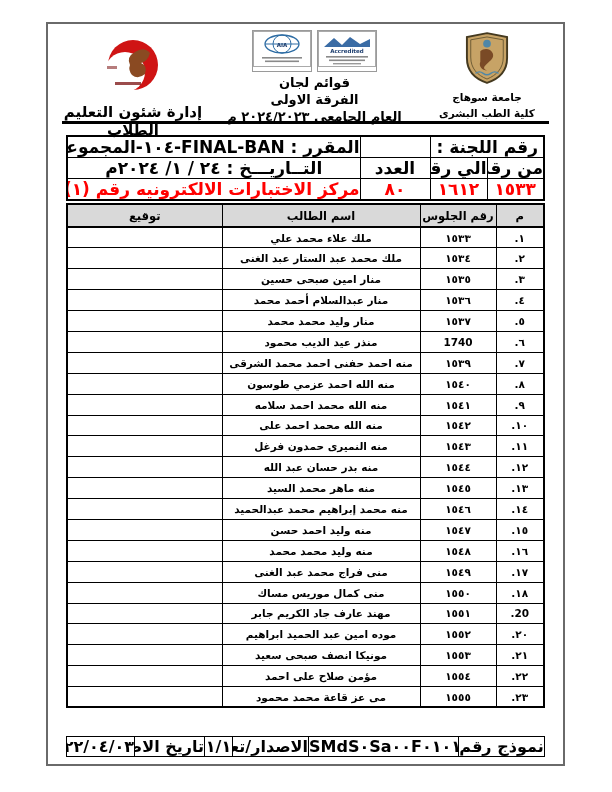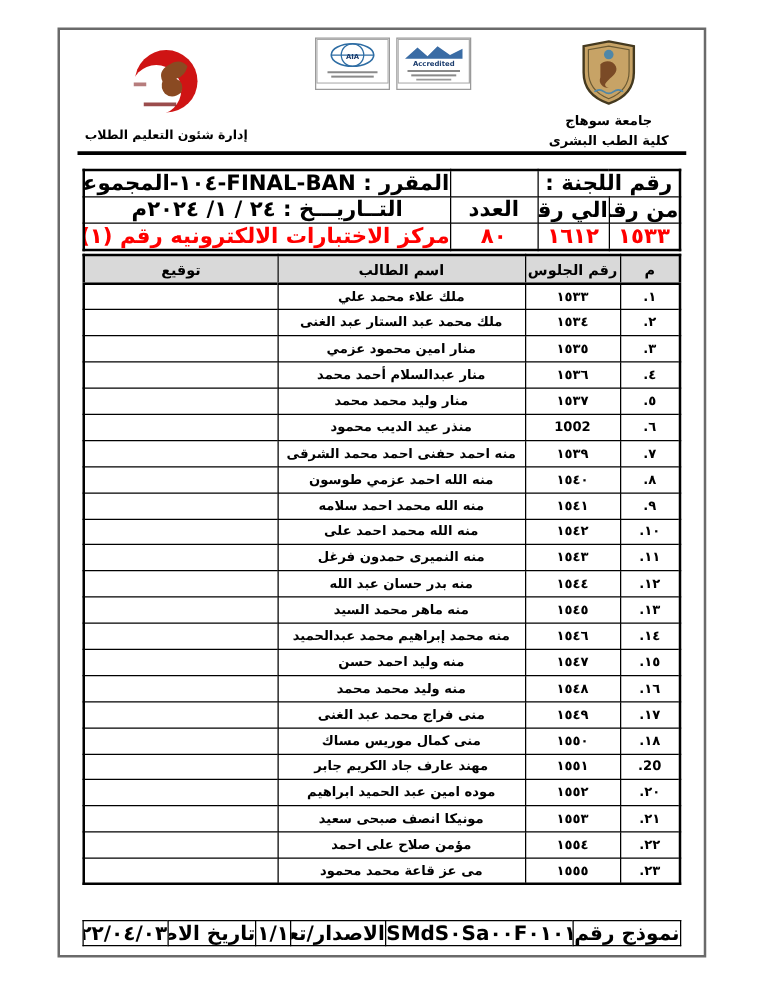--- a/index.html
+++ b/index.html
@@ -7,21 +7,21 @@
   body { font-family:"DejaVu Sans", sans-serif; font-weight:bold; color:#000; }
   .page { position:relative; width:612px; height:792px; background:#fff; direction:rtl; overflow:hidden; }
   .frame { position:absolute; top:22px; left:46px; width:519px; height:744px; border:2px solid #6a6a6a; background:#fff; }
 
   
   .header-row { position:absolute; top:6px; right:10px; left:10px; height:90px; display:flex; align-items:flex-start; }
   .h-university { width:132px; text-align:center; padding-top:2px; }
   .h-center { flex:1; text-align:center; }
   .h-dept { width:150px; text-align:center; padding-top:8px; }
   .h-university .txt { font-size:10.5px; line-height:1.35; margin-top:2px; }
-  .h-dept .txt { font-size:10px; margin-top:3px; }
+  .h-dept .txt { font-size:15px; margin-top:3px; }
   .badges { display:flex; justify-content:center; gap:5px; margin-bottom:2px; }
   .badge { border:1px solid #9a9a9a; background:#fff; }
   .titles { font-size:13px; line-height:1.32; }
 
   .divider { position:absolute; top:97px; right:14px; left:14px; border-top:3px solid #000; }
 
   
   table { border-collapse:collapse; table-layout:fixed; width:100%; }
   td, th { border:1.5px solid #000; text-align:center; vertical-align:middle; overflow:hidden; white-space:nowrap; }
 
@@ -80,20 +80,25 @@
               <rect x="0.5" y="0.5" width="57" height="35" fill="#ffffff" stroke="#aaaaaa"></rect>
               <ellipse cx="29" cy="13" rx="17" ry="9" fill="none" stroke="#2e6da4" stroke-width="1.3"></ellipse>
               <ellipse cx="29" cy="13" rx="9" ry="9" fill="none" stroke="#2e6da4" stroke-width="1"></ellipse>
               <line x1="12" y1="13" x2="46" y2="13" stroke="#2e6da4" stroke-width="1"></line>
               <text x="29" y="16" font-size="5.5" fill="#1c3d6e" text-anchor="middle" font-family="DejaVu Sans, sans-serif">AIA</text>
               <rect x="9" y="26" width="40" height="1.6" fill="#8a8a8a"></rect>
               <rect x="12" y="29.5" width="34" height="1.6" fill="#8a8a8a"></rect>
             </svg>
           </span>
         </div>
+        <div class="titles">
+          <div>قوائم لجان</div>
+          <div>الفرقة الاولى</div>
+          <div>العام الجامعي ٢٠٢٤/٢٠٢٣ م</div>
+        </div>
       </div>
 
       <div class="h-dept">
         <span>
           <svg width="92" height="58" viewBox="0 0 92 58">
             <circle cx="46" cy="27" r="25" fill="#cf1414"></circle>
             <circle cx="38" cy="34" r="20" fill="#ffffff"></circle>
             <path d="M48 14 q9 -6 15 1 q-2 8 -9 10 q7 3 4 11 q-7 6 -13 1 q-4 -5 -2 -10 q-4 -8 5 -13" fill="#8a4a22"></path>
             <rect x="28" y="44" width="26" height="3" fill="#7a1010" opacity="0.75"></rect>
             <rect x="20" y="28" width="10" height="3" fill="#7a1010" opacity="0.55"></rect>
@@ -160,38 +165,38 @@
   </tr>
             <tr>
     <td>٢.</td>
     <td>١٥٣٤</td>
     <td class="name">ملك محمد عبد الستار عبد الغنى</td>
     <td></td>
   </tr>
             <tr>
     <td>٣.</td>
     <td>١٥٣٥</td>
-    <td class="name">منار امين محمود عزمي</td>
+    <td class="name">منار امين صبحى حسين</td>
     <td></td>
   </tr>
             <tr>
     <td>٤.</td>
     <td>١٥٣٦</td>
     <td class="name">منار عبدالسلام أحمد محمد</td>
     <td></td>
   </tr>
             <tr>
     <td>٥.</td>
     <td>١٥٣٧</td>
     <td class="name">منار وليد محمد محمد</td>
     <td></td>
   </tr>
             <tr>
     <td>٦.</td>
-    <td>1002</td>
+    <td>1740</td>
     <td class="name">منذر عيد الديب محمود</td>
     <td></td>
   </tr>
             <tr>
     <td>٧.</td>
     <td>١٥٣٩</td>
     <td class="name">منه احمد حفنى احمد محمد الشرقى</td>
     <td></td>
   </tr>
             <tr>

